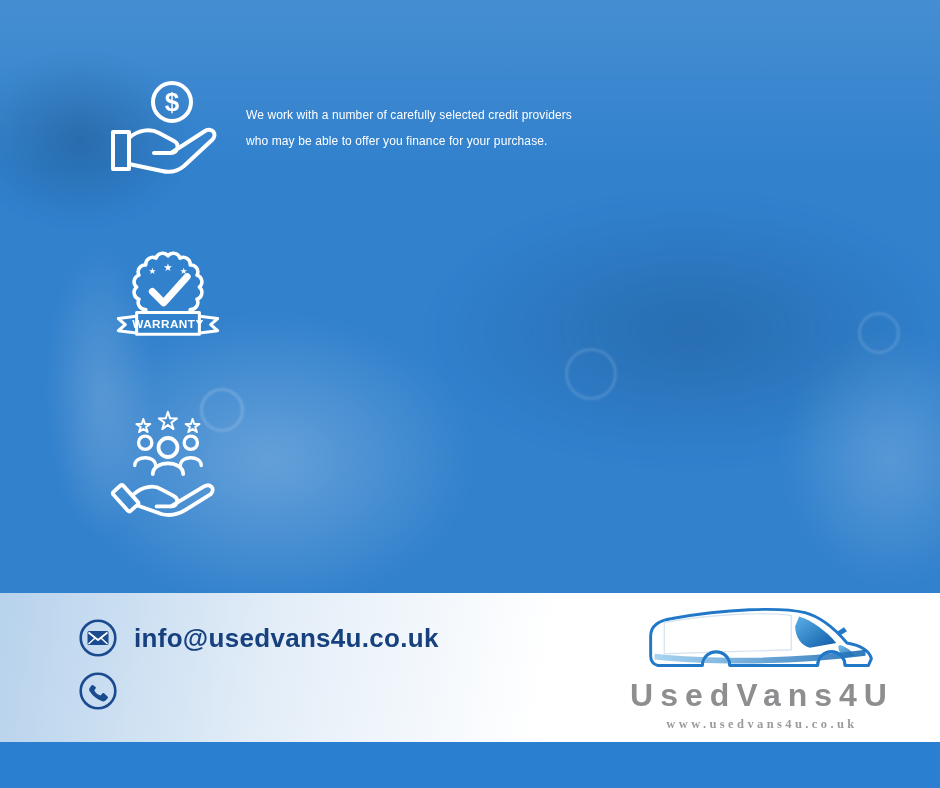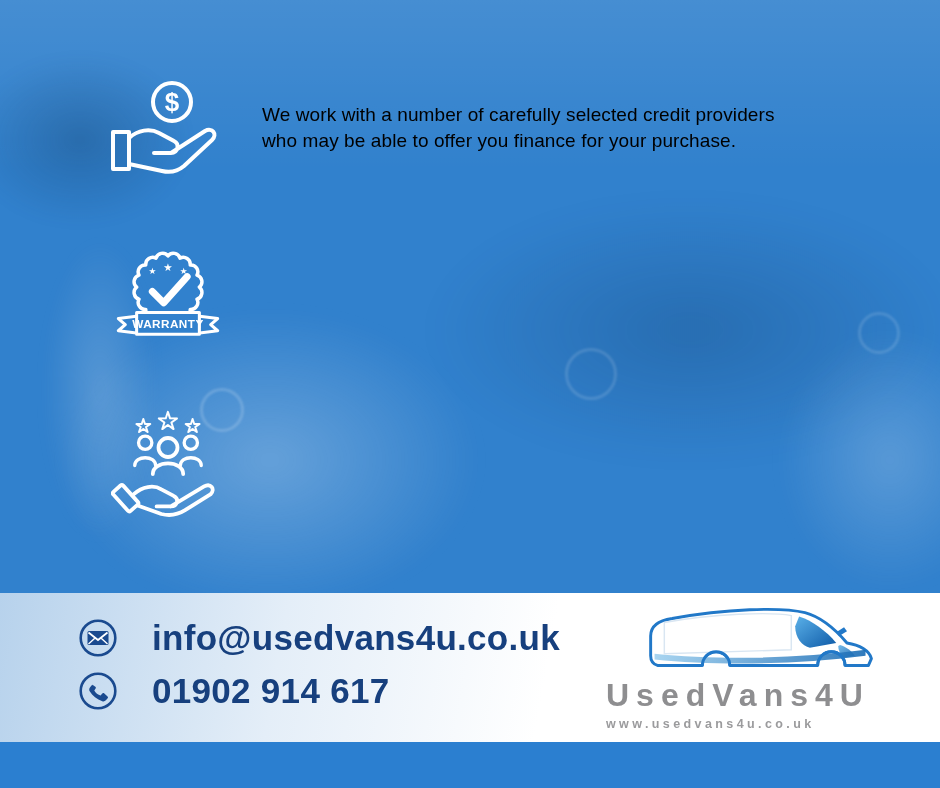--- a/index.html
+++ b/index.html
@@ -22,40 +22,40 @@
   .ring-mb-1 { left:565px; top:348px; width:52px; height:52px; border-color:rgba(255,255,255,.14); }
   .ring-mb-2 { left:858px; top:312px; width:42px; height:42px; border-color:rgba(255,255,255,.14); }
 
   
   .feature { position:absolute; left:92px; right:70px; display:flex; align-items:center; }
   .f1 { top:72px;  height:112px; }
   .f2 { top:238px; height:114px; }
   .f3 { top:390px; height:134px; }
   .icon-box { width:152px; flex:0 0 152px; display:flex; justify-content:center; align-items:center; }
   .feature-text {
-    margin-left:18px; color:#000000; font-size:19px; line-height:26px;
+    margin-left:2px; color:#ffffff; font-size:12px; line-height:26px;
     white-space:pre-line; letter-spacing:.1px;
   }
 
   
   .footer {
     position:absolute; left:0; top:593px; width:940px; height:149px;
     background:linear-gradient(100deg, #b7d2ec 0%, #e4eef8 30%, #ffffff 58%);
   }
   .contacts { position:absolute; left:78px; top:25px; }
   .contact-row { display:flex; align-items:center; margin-bottom:13px; }
   .contact-row svg { flex:0 0 40px; }
   .contact-text {
-    margin-left:34px; color:#17407e; font-weight:bold; font-size:35px; letter-spacing:.3px;
+    margin-left:16px; color:#17407e; font-weight:bold; font-size:26px; letter-spacing:.3px;
     text-decoration:none;
   }
-  .logo { position:absolute; right:22px; top:6px; width:312px; }
+  .logo { position:absolute; right:22px; top:6px; width:312px; text-align:center; }
   .logo svg { display:block; margin:0 auto -4px auto; }
   .logo-name { color:#8e8e90; font-size:32px; font-weight:bold; letter-spacing:7px; line-height:1.05; }
-  .logo-site { color:#9b9b9d; font-size:12.5px; font-weight:bold; letter-spacing:3.4px; margin-top:4px; text-decoration:none; display:block; }
+  .logo-site { color:#9b9b9d; font-size:12.5px; font-weight:bold; letter-spacing:3.4px; margin-top:4px; text-decoration:none; display:block;font-family:Liberation Serif, serif; }
 
   
   .bottom-bar { position:absolute; left:0; top:742px; width:940px; height:46px; background:#2b7fd0; }
 </style>
 </head>
 <body>
 
 <div class="page">
 
   <div class="hero">
@@ -126,21 +126,20 @@
           <path d="M10.5,14.5 L20,22 L29.5,14.5" fill="none" stroke="#ffffff" stroke-width="1.8"></path>
           <path d="M10.5,26 L16.8,20.3 M29.5,26 L23.2,20.3" fill="none" stroke="#ffffff" stroke-width="1.4"></path>
         </svg>
         <a href="#" class="contact-text">info@usedvans4u.co.uk</a>
       </div>
       <div class="contact-row">
         <svg width="40" height="40" viewBox="0 0 40 40">
           <circle cx="20" cy="20" r="17.3" fill="none" stroke="#1a4a8f" stroke-width="2.6"></circle>
           <path d="M14.2,11.8 l3.8,3.4 c.6,.55 .6,1.3 .05,1.95 l-1.75,2 c1.1,2.9 3.3,5.1 6.1,6.3 l2,-1.75 c.6,-.55 1.4,-.55 2,0 l3.3,3.8 c.55,.65 .45,1.55 -.2,2.1 l-2.2,1.85 c-1.1,.9 -2.65,1.1 -3.95,.45 c-5.5,-2.65 -9.9,-7.05 -12.1,-12.55 c-.55,-1.3 -.3,-2.85 .65,-3.85 l2.1,-2.1 c.65,-.65 1.6,-.65 2.2,-.1 z" fill="#1a4a8f" transform="rotate(-8 20 20) scale(0.92) translate(1.5,1.5)"></path>
         </svg>
-        <a href="#" class="contact-text">01902 914 617</a>
       </div>
     </div>
 
     <div class="logo">
       <svg width="258" height="84" viewBox="0 0 260 86">
         <defs>
           <linearGradient id="vanGrad" x1="0" y1="0" x2="1" y2="1">
             <stop offset="0" stop-color="#5ab0e8"></stop>
             <stop offset="1" stop-color="#0e5aa7"></stop>
           </linearGradient>

